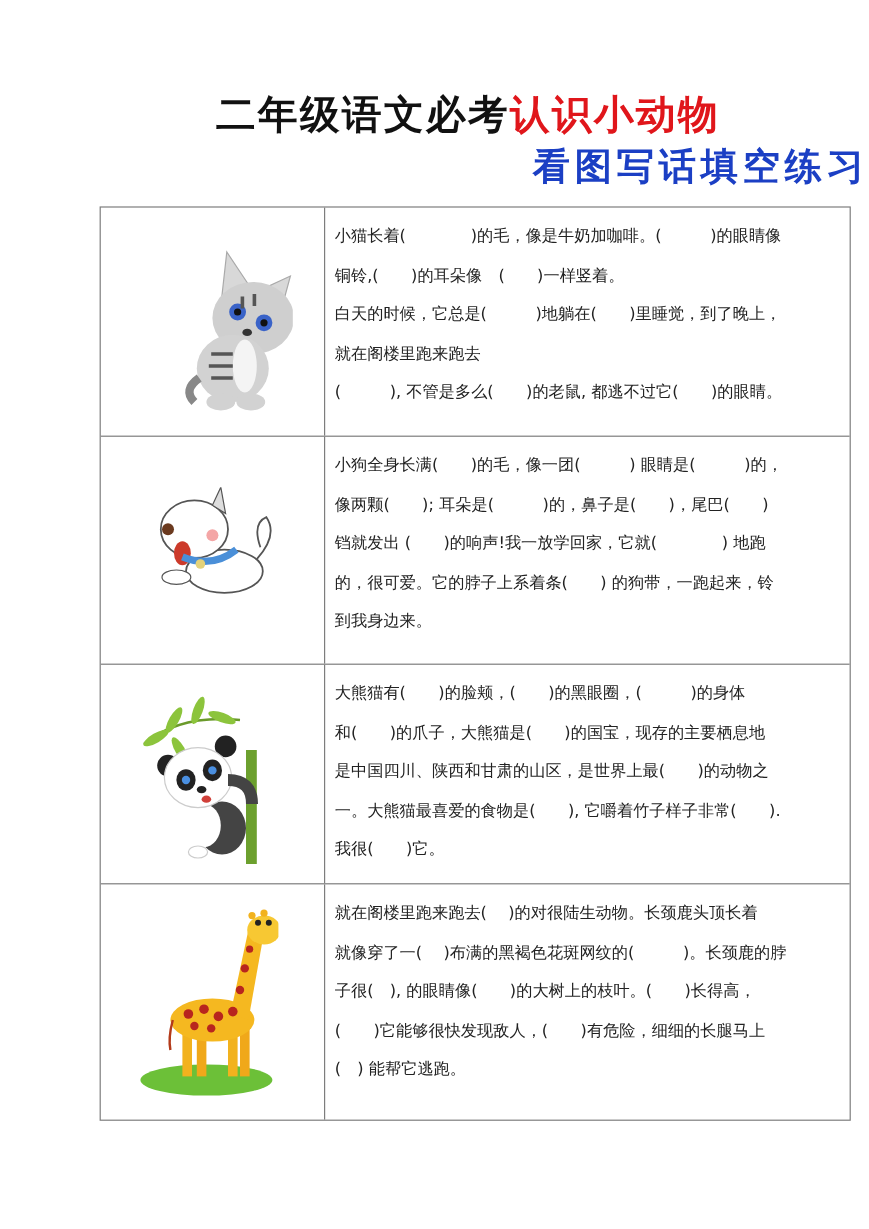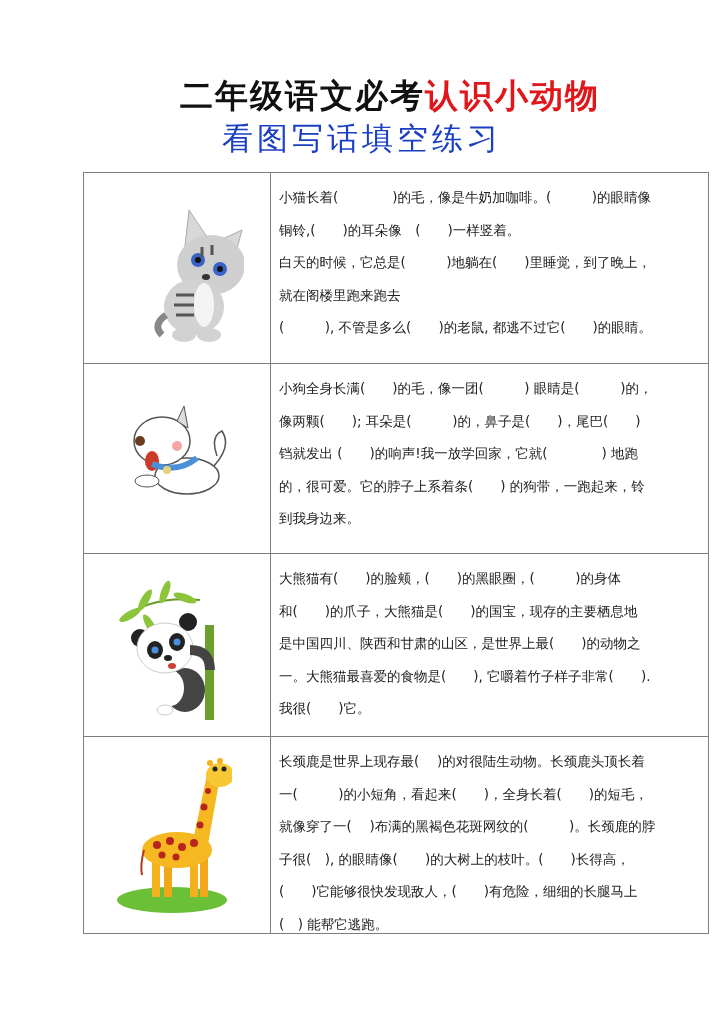--- a/index.html
+++ b/index.html
@@ -2,22 +2,22 @@
 <html><head>
   <meta charset="utf-8">
   <style>
     html, body { margin: 0; padding: 0; background: #ffffff; }
     body { width: 724px; height: 1024px; position: relative; overflow: hidden;
       font-family: "DejaVu Sans", sans-serif; color: #111; }
     .title1 { position: absolute; top: 74px; left: 0; width: 724px; text-align: center;
       font-family: "DejaVu Serif", serif; font-weight: bold; font-size: 33px; letter-spacing: 2px; padding-left: 28px; }
     .title1 .black { color: #111; }
     .title1 .red { color: #e0161b; }
-    .title2 { position: absolute; top: 118px; left: 0; width: 724px; text-align: center;
-      font-family: "DejaVu Serif", serif; font-weight: normal; font-size: 31px; color: #1b3fc4; letter-spacing: 4px; }
+    .title2 { position: absolute; top: 118px; left: 0; width: 724px; text-align: right;
+      font-family: "DejaVu Serif", serif; font-weight: bold; font-size: 31px; color: #1b3fc4; letter-spacing: 4px; }
     .sheet { position: absolute; left: 39px; top: 172px; width: 626px; height: 762px;
       border: 1.5px solid #7d7d7d; box-sizing: border-box; margin-left: 44px; }
     .row { position: absolute; left: 0; width: 100%; border-top: 1.5px solid #7d7d7d; box-sizing: border-box; }
     .row.first { border-top: none; }
     .pic { position: absolute; left: 0; top: 0; width: 187px; height: 100%; border-right: 1.5px solid #7d7d7d; box-sizing: border-box; }
     .pic svg { position: absolute; }
     .text { position: absolute; left: 195px; top: 8px; right: 6px; font-size: 13.5px; line-height: 32.5px; color: #222; }
     .text .line { white-space: nowrap; display: block; }
     .r1 { top: 0; height: 190px; }
     .r2 { top: 190px; height: 190px; }
@@ -146,22 +146,21 @@
           <circle cx="82" cy="88" r="4"></circle>
             <circle cx="50" cy="100" r="3.5"></circle>
             <circle cx="64" cy="102" r="3.5"></circle>
           <circle cx="88" cy="70" r="3.5"></circle>
             <circle cx="92" cy="52" r="3.5"></circle>
             <circle cx="96" cy="36" r="3"></circle>
         </g>
       </svg>
     </div>
     <div class="text">
-      <span class="line">长颈鹿是世界上现存最(　 )的对很陆生动物。长颈鹿头顶长着</span>
-      <span class="line">一(　　　)的小短角，看起来(　　)，全身长着(　　)的短毛，</span>
+      <span class="line">就在阁楼里跑来跑去(　 )的对很陆生动物。长颈鹿头顶长着</span>
       <span class="line">就像穿了一(　 )布满的黑褐色花斑网纹的(　　　)。长颈鹿的脖</span>
       <span class="line">子很(　), 的眼睛像(　　)的大树上的枝叶。(　　)长得高，</span>
       <span class="line">(　　)它能够很快发现敌人，(　　)有危险，细细的长腿马上</span>
       <span class="line"> (　) 能帮它逃跑。</span>
     </div>
   </div>
 
 </div>
 
 </body></html>

